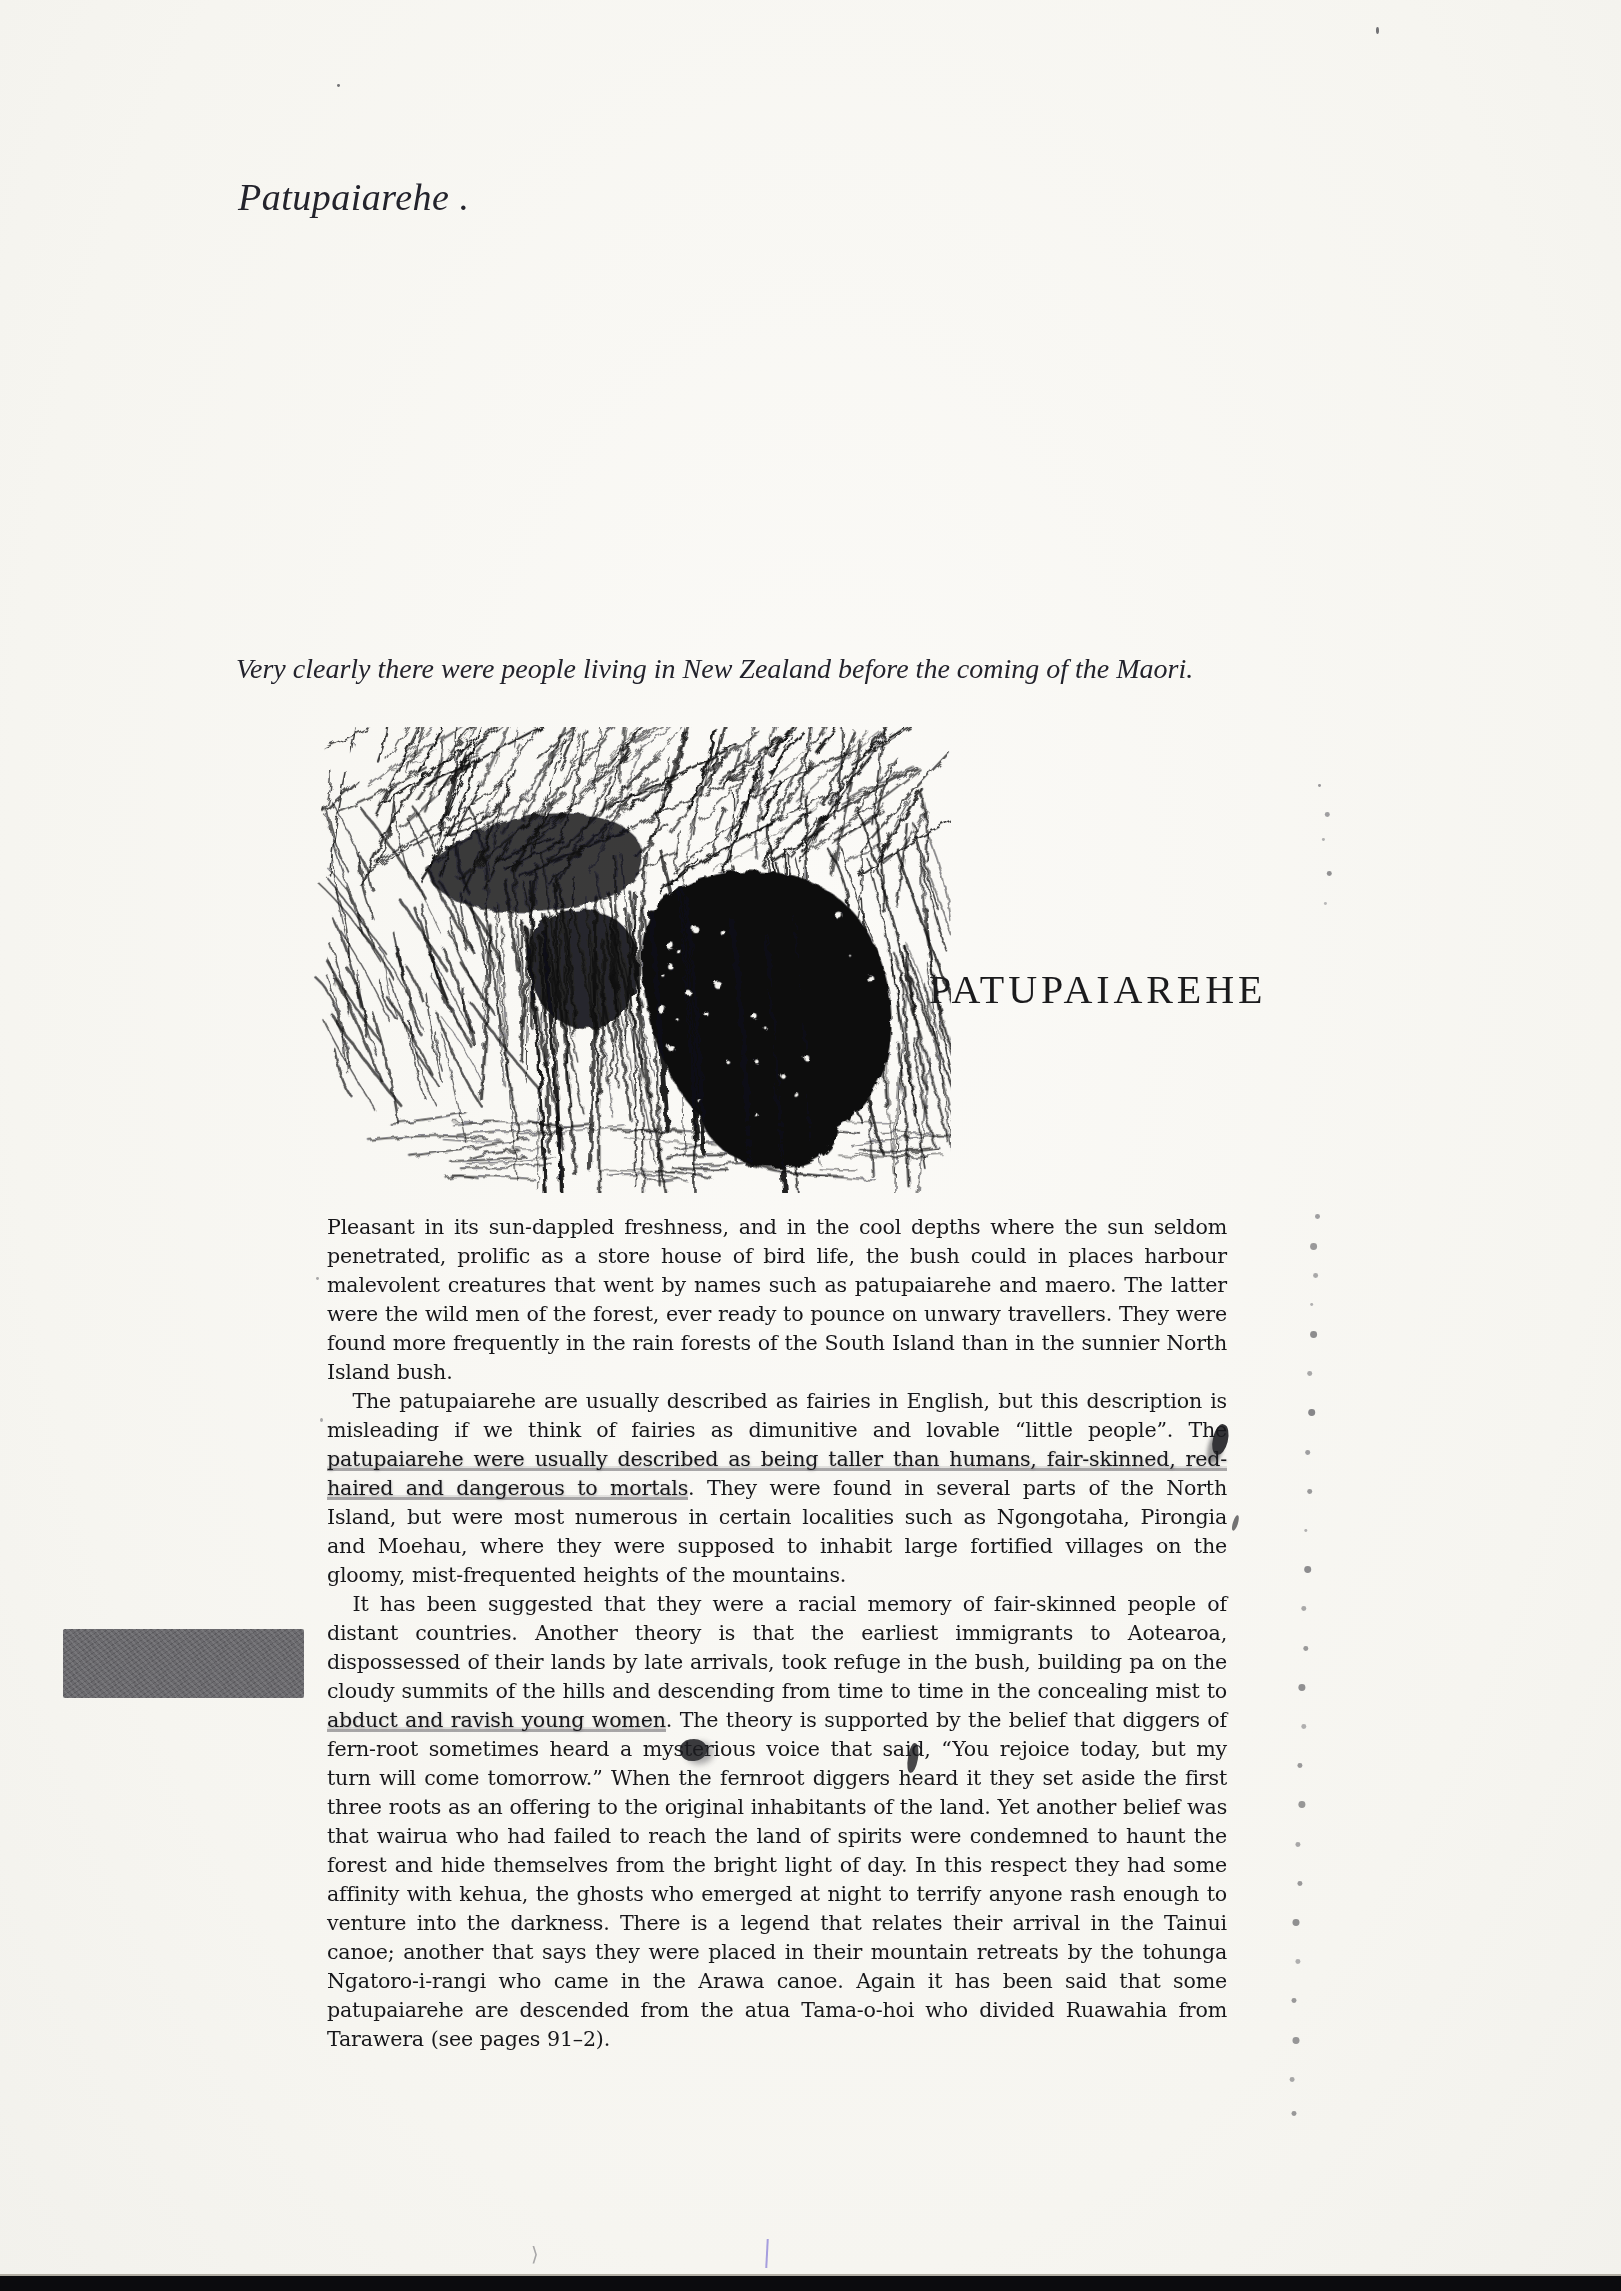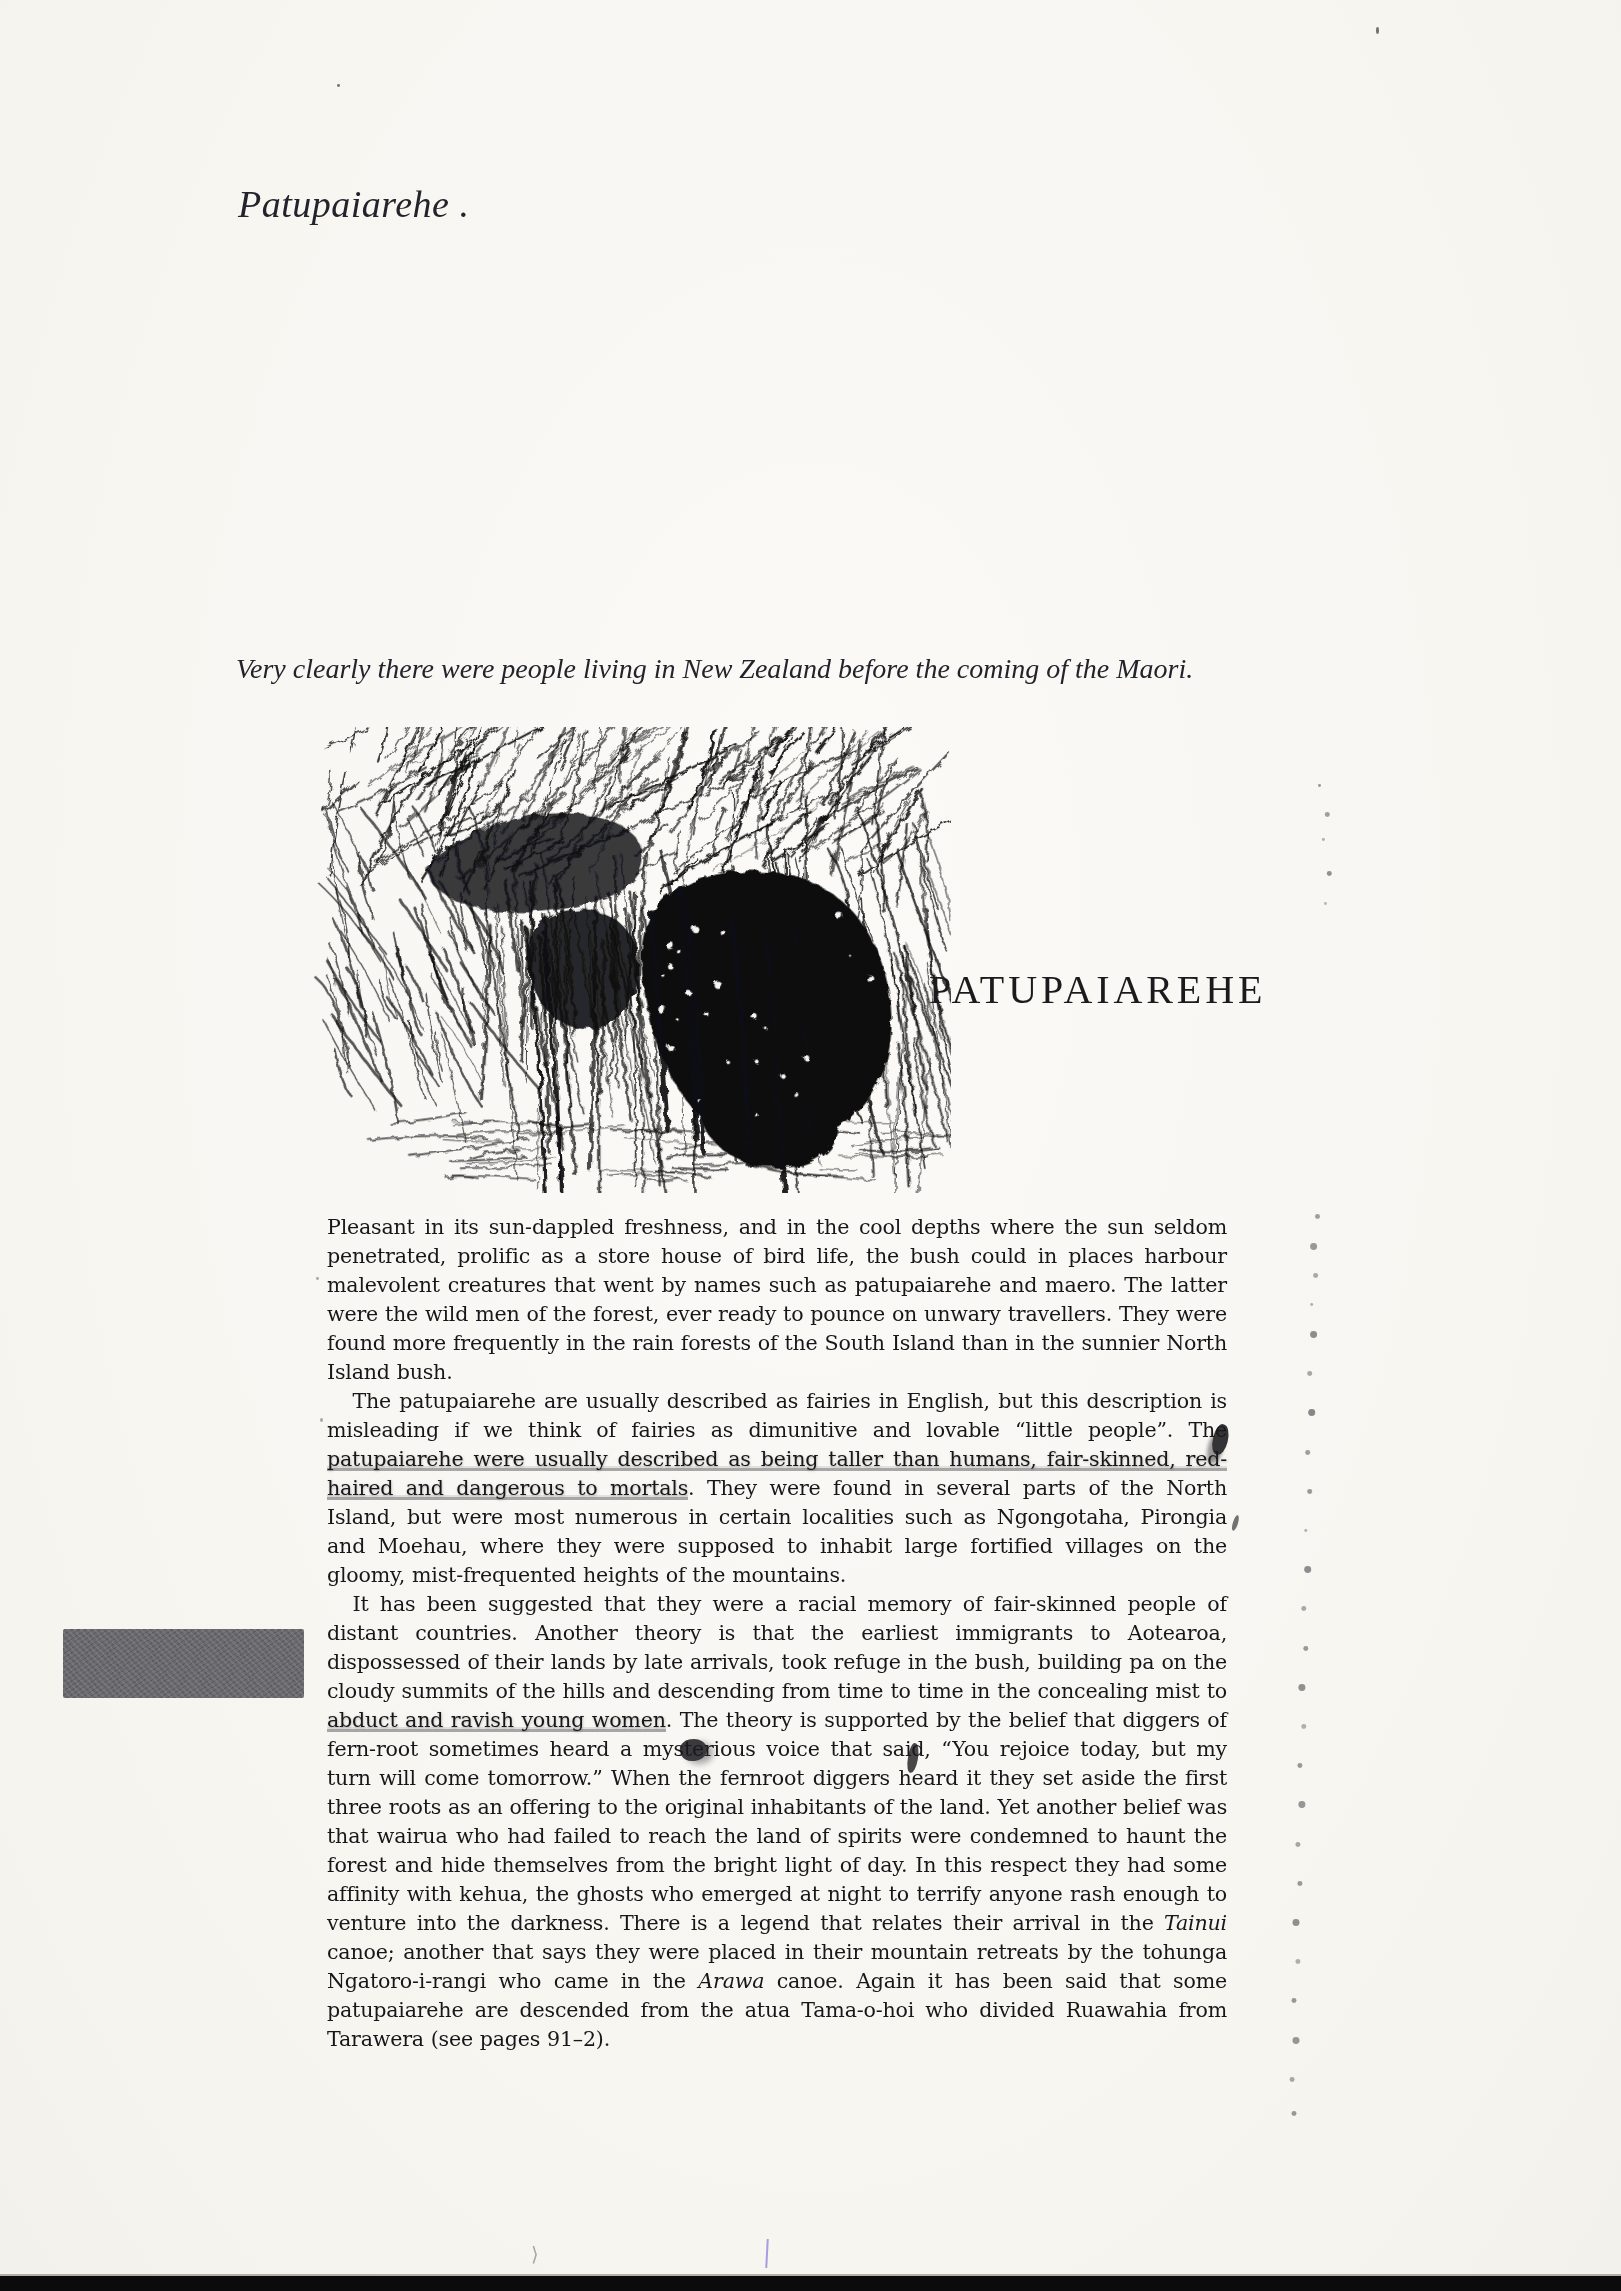--- a/index.html
+++ b/index.html
@@ -3,42 +3,42 @@
 <meta charset="utf-8">
 <style>
   html,body{margin:0;padding:0;background:#e8e8e6;}
   .page{
     position:relative;width:1621px;height:2292px;background:#f7f6f2;
     overflow:hidden;font-family:"Liberation Serif",serif;
     background-image:radial-gradient(ellipse at 50% 40%, #fbfaf7 0%, #f6f5f0 70%, #f2f1ec 100%);
   }
   
   .hand{font-style:italic;color:#23232c;white-space:pre-wrap;position:absolute;}
-  .title{left:238px;top:182px;font-size:38px;letter-spacing:0.5px;}
+  .title{left:238px;top:175px;font-size:38px;letter-spacing:0.5px;}
   .quote{left:236px;top:257px;width:843px;font-size:28px;line-height:43px;letter-spacing:-0.2px;}
   .attribution{left:236px;top:429px;font-size:28px;}
   .commentary{left:236px;top:500px;width:863px;font-size:28px;line-height:43px;letter-spacing:-0.2px;}
   .conclusion{left:236px;top:653px;width:1176px;font-size:28px;}
   
   .illus{position:absolute;left:294px;top:727px;width:657px;height:466px;}
   .illus svg{width:100%;height:100%;}
   
   .chapter{
     position:absolute;left:929px;top:966px;font-size:40px;letter-spacing:3.9px;
     color:#1b1b1d;font-family:Liberation Serif, serif;
   }
   
   .body-text{
     position:absolute;left:327px;top:1213px;width:900px;
     font-family:"DejaVu Serif",serif;font-size:20.6px;line-height:29px;
     text-align:justify;color:#17171a;letter-spacing:-0.2px;word-spacing:0.5px;
   }
   .body-text p{margin:0;}
   .body-text p.indent{text-indent:25.5px;}
-  .italic{font-style:italic;}
+  .italic{}
   .pen-underline{
     background:linear-gradient(to top, rgba(88,86,92,.5) 0 2.9px, rgba(120,118,124,.18) 2.9px 4.9px, transparent 4.9px);
     text-shadow:0.5px 0.5px 2.5px rgba(70,70,78,.35);
   }
   
   .redaction-bar{
     position:absolute;left:63px;top:1629px;width:241px;height:69px;background:#6a696d;
     background-image:
       repeating-linear-gradient(47deg, rgba(255,255,255,.09) 0 2px, transparent 2px 4.9px),
       repeating-linear-gradient(-33deg, rgba(0,0,0,.14) 0 1px, transparent 1px 3.9px);

